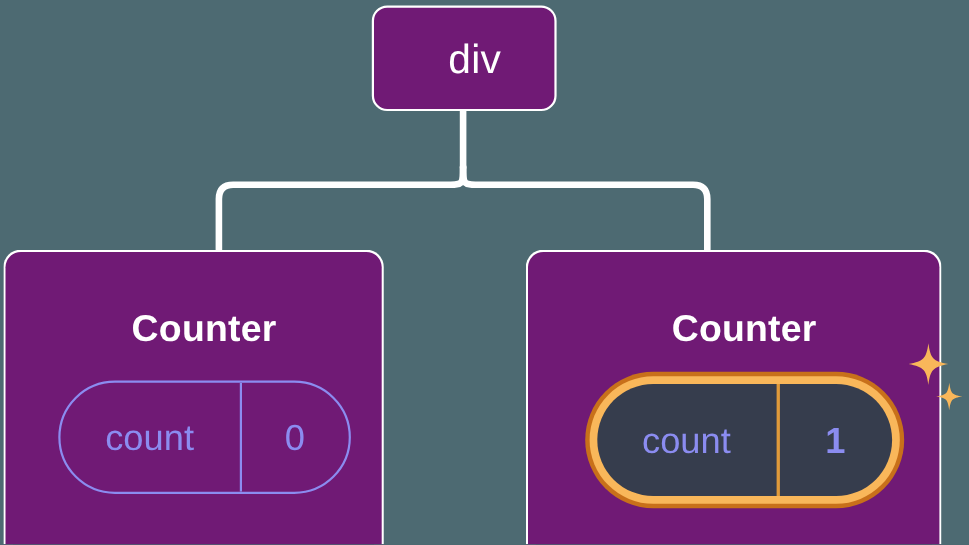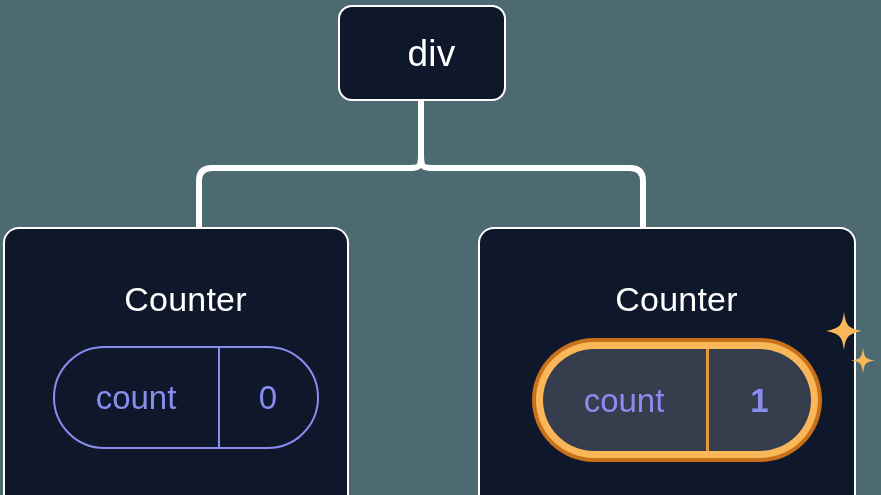--- a/index.html
+++ b/index.html
@@ -29,21 +29,21 @@
     width: 881px;
     height: 495px;
     z-index: 1;
   }
 
   
   .node {
     position: absolute;
     z-index: 2;
     box-sizing: border-box;
-    background: #0f172a;
+    background: #701a75;
     border: 2px solid #ffffff;
     border-radius: 16px;
     display: flex;
     flex-direction: column;
     align-items: center;
     padding-left: 19px;
   }
 
   .node-root {
     left: 338px;
@@ -70,20 +70,21 @@
   .node-title {
     color: #ffffff;
     font-size: 34px;
     font-weight: 400;
     letter-spacing: 0.2px;
     line-height: 1;
     white-space: nowrap;
   }
   .node-child .node-title {
     margin-top: 53px;
+    font-weight: bold;
   }
 
   
   .pill-wrap {
     position: relative;
     display: flex;
     align-items: flex-start;
     justify-content: center;
   }
   .pill {

